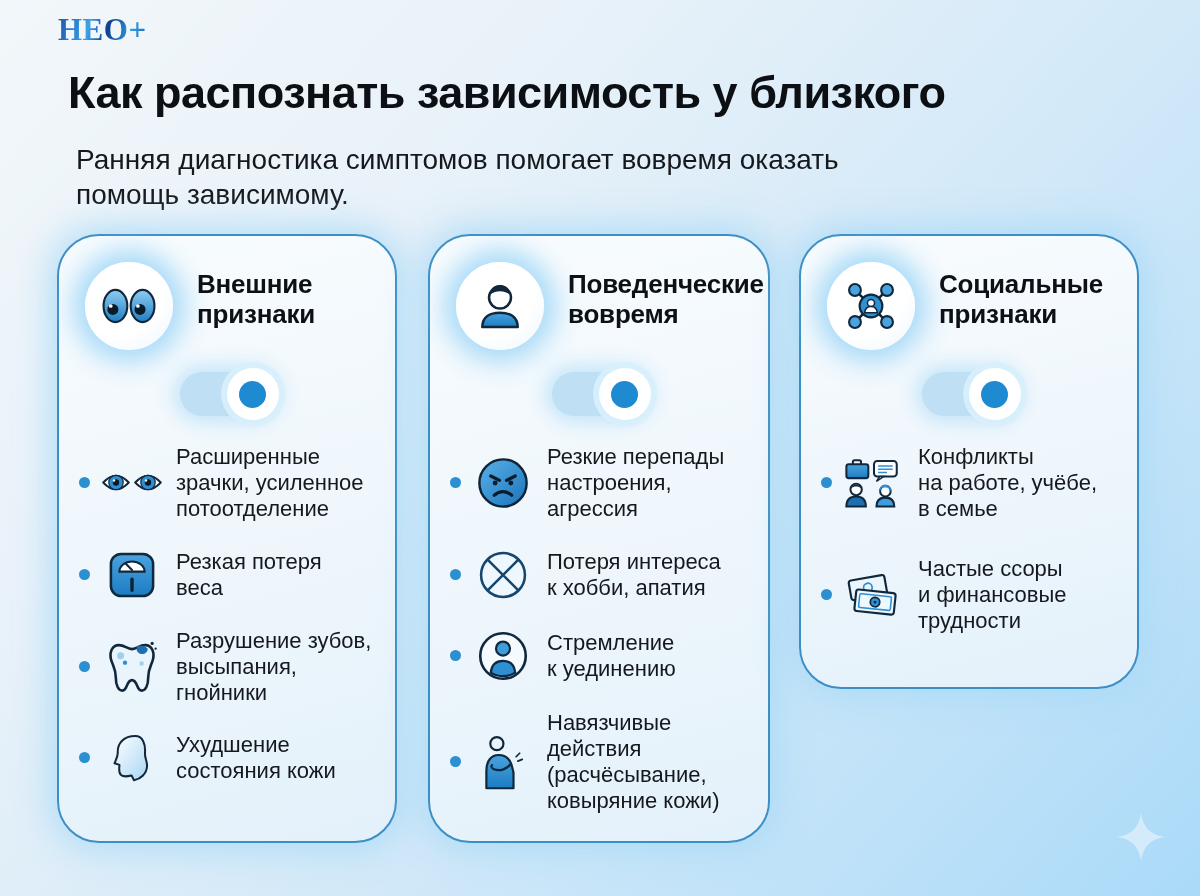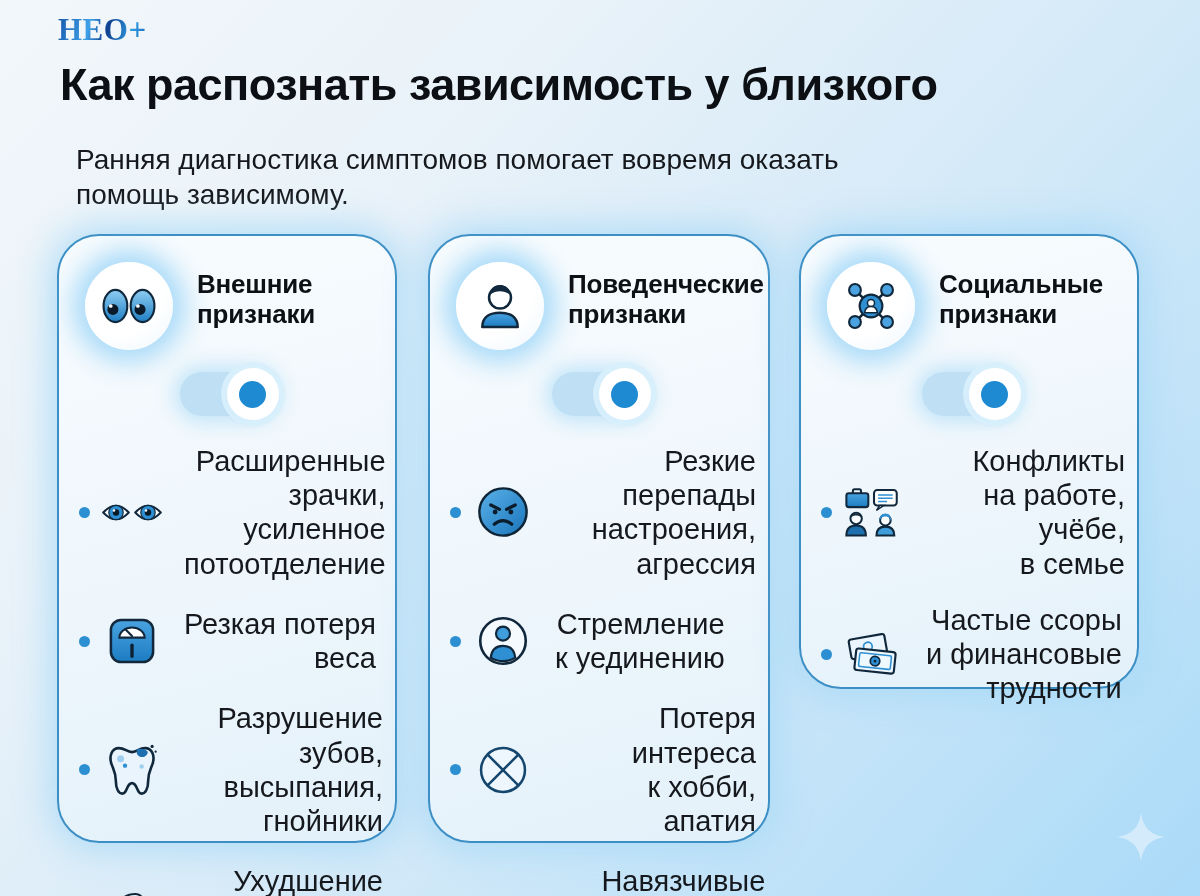--- a/index.html
+++ b/index.html
@@ -6,21 +6,21 @@
   .canvas{
     position:relative;width:1200px;height:896px;overflow:hidden;
     background:linear-gradient(133deg,#f2f7fa 0%,#e9f2f9 28%,#d8ebf8 52%,#bfe2f8 80%,#aadaf8 100%);
     font-family:"Liberation Sans","DejaVu Sans",sans-serif;color:#14171b;
   }
   .logo{
     position:absolute;left:58px;top:12px;font-size:31px;font-weight:800;letter-spacing:.5px;
     color:#1d6db8;background:linear-gradient(105deg,#1653a8 0%,#3ea2e8 35%,#0f3f8f 55%,#2f9be0 80%,#1b62b8 100%);
     -webkit-background-clip:text;background-clip:text;font-family:Liberation Serif, serif;-webkit-text-fill-color:transparent;
   }
-  .title{position:absolute;left:56px;top:55px;margin:4px;font-size:45px;font-weight:800;letter-spacing:-.5px;color:#0c0f13;}
+  .title{position:absolute;left:56px;top:55px;margin:12px;font-size:45px;font-weight:800;letter-spacing:-.5px;color:#0c0f13;}
   .subtitle{position:absolute;left:58px;top:125px;margin:18px;font-size:28px;line-height:1.24;color:#15181c;white-space:pre-line;}
   .card{
     position:absolute;top:234px;width:340px;height:609px;box-sizing:border-box;
     background:linear-gradient(165deg,#f8fcfe 0%,#eef6fc 55%,#e3f1fa 100%);
     border:2px solid #3c8fc5;border-radius:42px;
     box-shadow:0 0 34px 8px rgba(167,217,246,.78);
   }
   .card1{left:57px}
   .card2{left:428px;width:342px}
   .card3{left:799px;height:455px}
@@ -32,25 +32,25 @@
     display:flex;align-items:center;justify-content:center;
   }
   .ctitle{margin:7px 0 0;font-size:26px;line-height:1.17;font-weight:800;letter-spacing:-.2px;white-space:pre-line;color:#0d1014;}
   .toggle{position:relative;width:95px;height:44px;margin:22px auto 0;background:#bedff4;border-radius:22px;
     box-shadow:0 0 18px 7px rgba(195,229,249,.95);}
   .knob{position:absolute;right:-4px;top:-4px;width:52px;height:52px;border-radius:50%;background:#fff;
     box-shadow:0 0 0 6px rgba(216,239,252,.95),0 2px 6px rgba(60,130,180,.25);
     display:flex;align-items:center;justify-content:center;}
   .kdot{width:27px;height:27px;border-radius:50%;background:#1d8ad2;}
   .list{list-style:none;margin:28px 0 0;padding:0 12px 0 20px;display:flex;flex-direction:column;gap:26px;}
-  .card3 .list{gap:22px;}
+  .card3 .list{gap:34px;}
   .item{display:flex;align-items:center;}
   .bullet{flex:0 0 11px;width:11px;height:11px;border-radius:50%;background:#2b8fd2;margin-right:10px;}
   .ic{flex:0 0 64px;display:flex;align-items:center;justify-content:center;}
-  .itext{margin-left:20px;font-size:29px;line-height:1.18;white-space:pre-line;color:#15181c;text-align:right;}
+  .itext{margin-left:12px;font-size:22px;line-height:1.18;white-space:pre-line;color:#15181c;}
   .sparkle{position:absolute;left:1117px;top:813px;opacity:.85;}
 </style>
 </head>
 <body>
 
 <div class="canvas">
 
   <div class="logo">НЕО+</div>
   <h1 class="title">Как распознать зависимость у близкого</h1>
   <p class="subtitle">Ранняя диагностика симптомов помогает вовремя оказать
@@ -165,21 +165,21 @@
             <stop offset="0" stop-color="#4aa3e0"></stop>
                 <stop offset="1" stop-color="#1c7cc2"></stop>
               </linearGradient>
             </defs>
           <circle cx="32" cy="22" r="13" fill="#fdfeff" stroke="#11283c" stroke-width="3"></circle>
           <path d="M19.5 19 C21 10.5 26 7 32 7 C38 7 43 10.5 44.5 19 C40 15.5 36 14.5 32 14.5 C28 14.5 24 15.5 19.5 19 Z" fill="#11283c"></path>
           <path d="M11 57 C11 45 20 40 32 40 C44 40 53 45 53 57 Z" fill="url(#gph)" stroke="#11283c" stroke-width="3" stroke-linejoin="round"></path>
         </svg>
       </div>
       <h2 class="ctitle">Поведенческие
-признаки</h2>
+вовремя</h2>
     </div>
     <div class="toggle">
       <div class="knob">
           <div class="kdot"></div>
         </div>
     </div>
     <ul class="list">
       <li class="item">
         <span class="bullet"></span>
         <span class="ic">
@@ -197,39 +197,39 @@
             <path d="M22 46 Q32 37.5 42 46" stroke="#0b1c2a" stroke-width="3.6" fill="none" stroke-linecap="round"></path>
           </svg>
         </span>
         <span class="itext">Резкие перепады
 настроения,
 агрессия</span>
       </li>
       <li class="item">
         <span class="bullet"></span>
         <span class="ic">
+          <svg width="54" height="54" viewBox="0 0 64 64">
+            <circle cx="32" cy="32" r="26" fill="#eef7fd" stroke="#14466e" stroke-width="3"></circle>
+            <path d="M13.8 13.8 L50.2 50.2 M50.2 13.8 L13.8 50.2" stroke="#14466e" stroke-width="3"></path>
+          </svg>
+        </span>
+        <span class="itext">Потеря интереса
+к хобби, апатия</span>
+      </li>
+      <li class="item">
+        <span class="bullet"></span>
+        <span class="ic">
           <svg width="56" height="56" viewBox="0 0 64 64">
             <circle cx="32" cy="32" r="26" fill="#f4fafe" stroke="#11283c" stroke-width="3"></circle>
             <circle cx="32" cy="23.5" r="8" fill="#3f9ddb" stroke="#11283c" stroke-width="2.5"></circle>
             <path d="M18 51 C19 42 24 37.5 32 37.5 C40 37.5 45 42 46 51 A26 26 0 0 1 18 51 Z" fill="#2e8fd3" stroke="#11283c" stroke-width="2.5"></path>
           </svg>
         </span>
         <span class="itext">Стремление
 к уединению</span>
-      </li>
-      <li class="item">
-        <span class="bullet"></span>
-        <span class="ic">
-          <svg width="54" height="54" viewBox="0 0 64 64">
-            <circle cx="32" cy="32" r="26" fill="#eef7fd" stroke="#14466e" stroke-width="3"></circle>
-            <path d="M13.8 13.8 L50.2 50.2 M50.2 13.8 L13.8 50.2" stroke="#14466e" stroke-width="3"></path>
-          </svg>
-        </span>
-        <span class="itext">Потеря интереса
-к хобби, апатия</span>
       </li>
       <li class="item">
         <span class="bullet"></span>
         <span class="ic">
           <svg width="56" height="56" viewBox="0 0 64 64">
             <defs>
                 <linearGradient id="gsp" x1="0" y1="0" x2="0" y2="1">
               <stop offset="0" stop-color="#4aa3e0"></stop>
                   <stop offset="1" stop-color="#1c7cc2"></stop>
                 </linearGradient>

